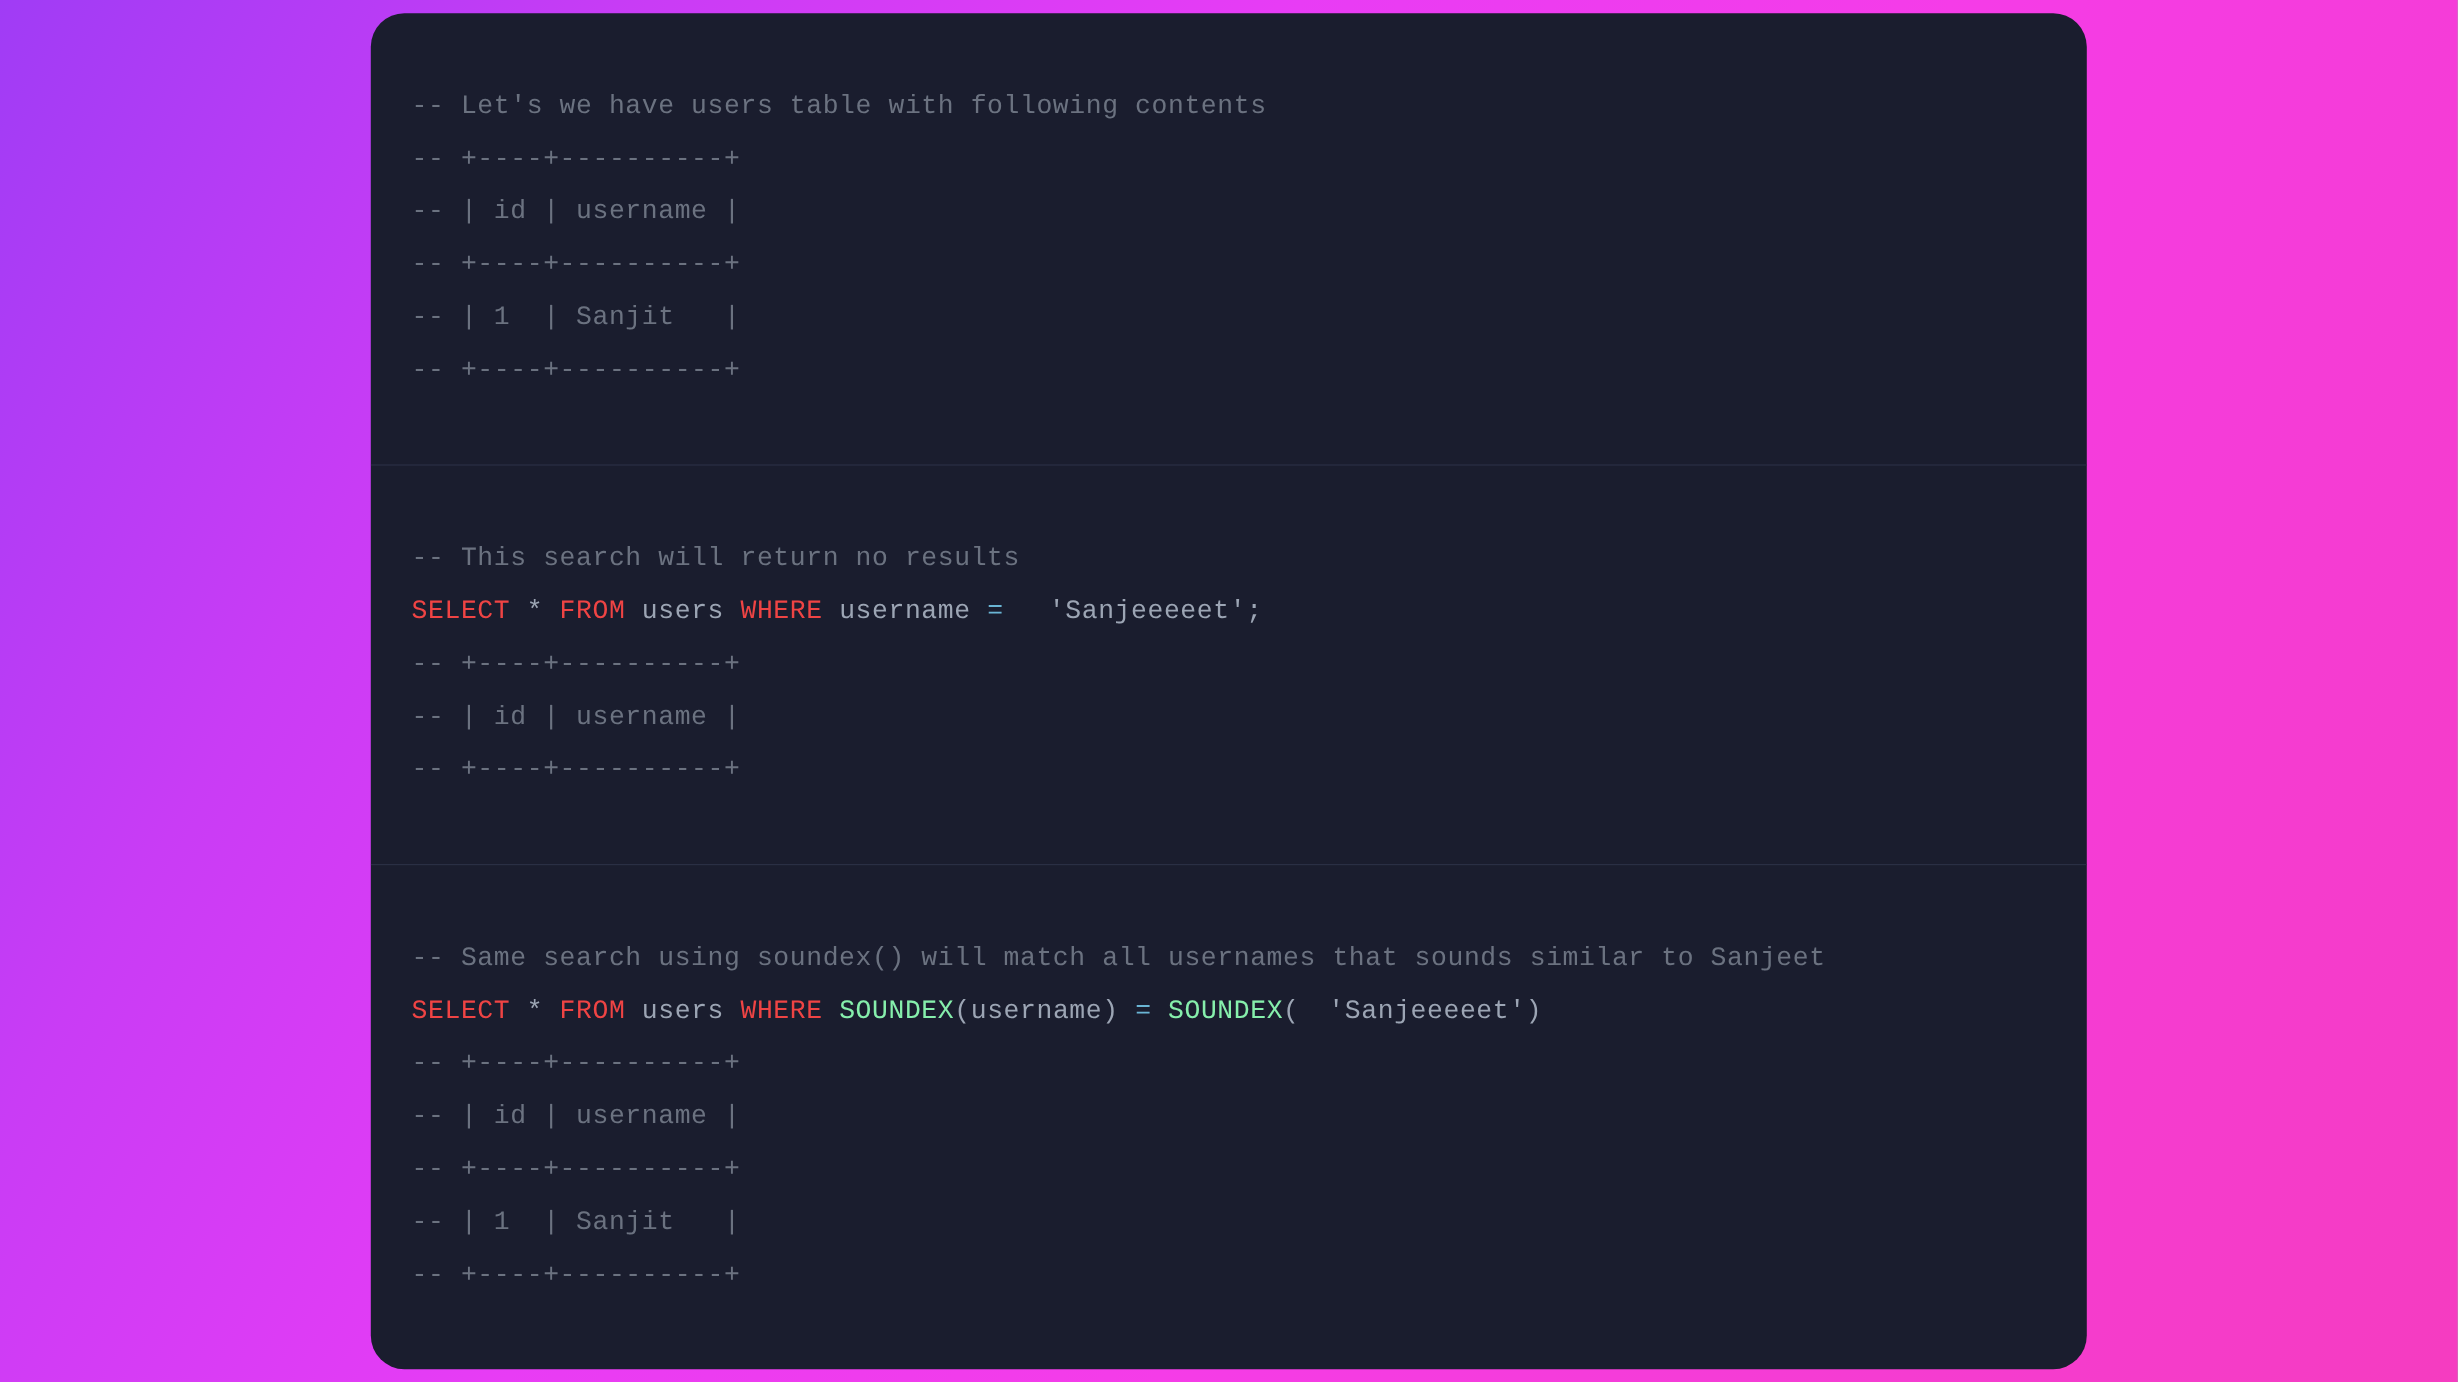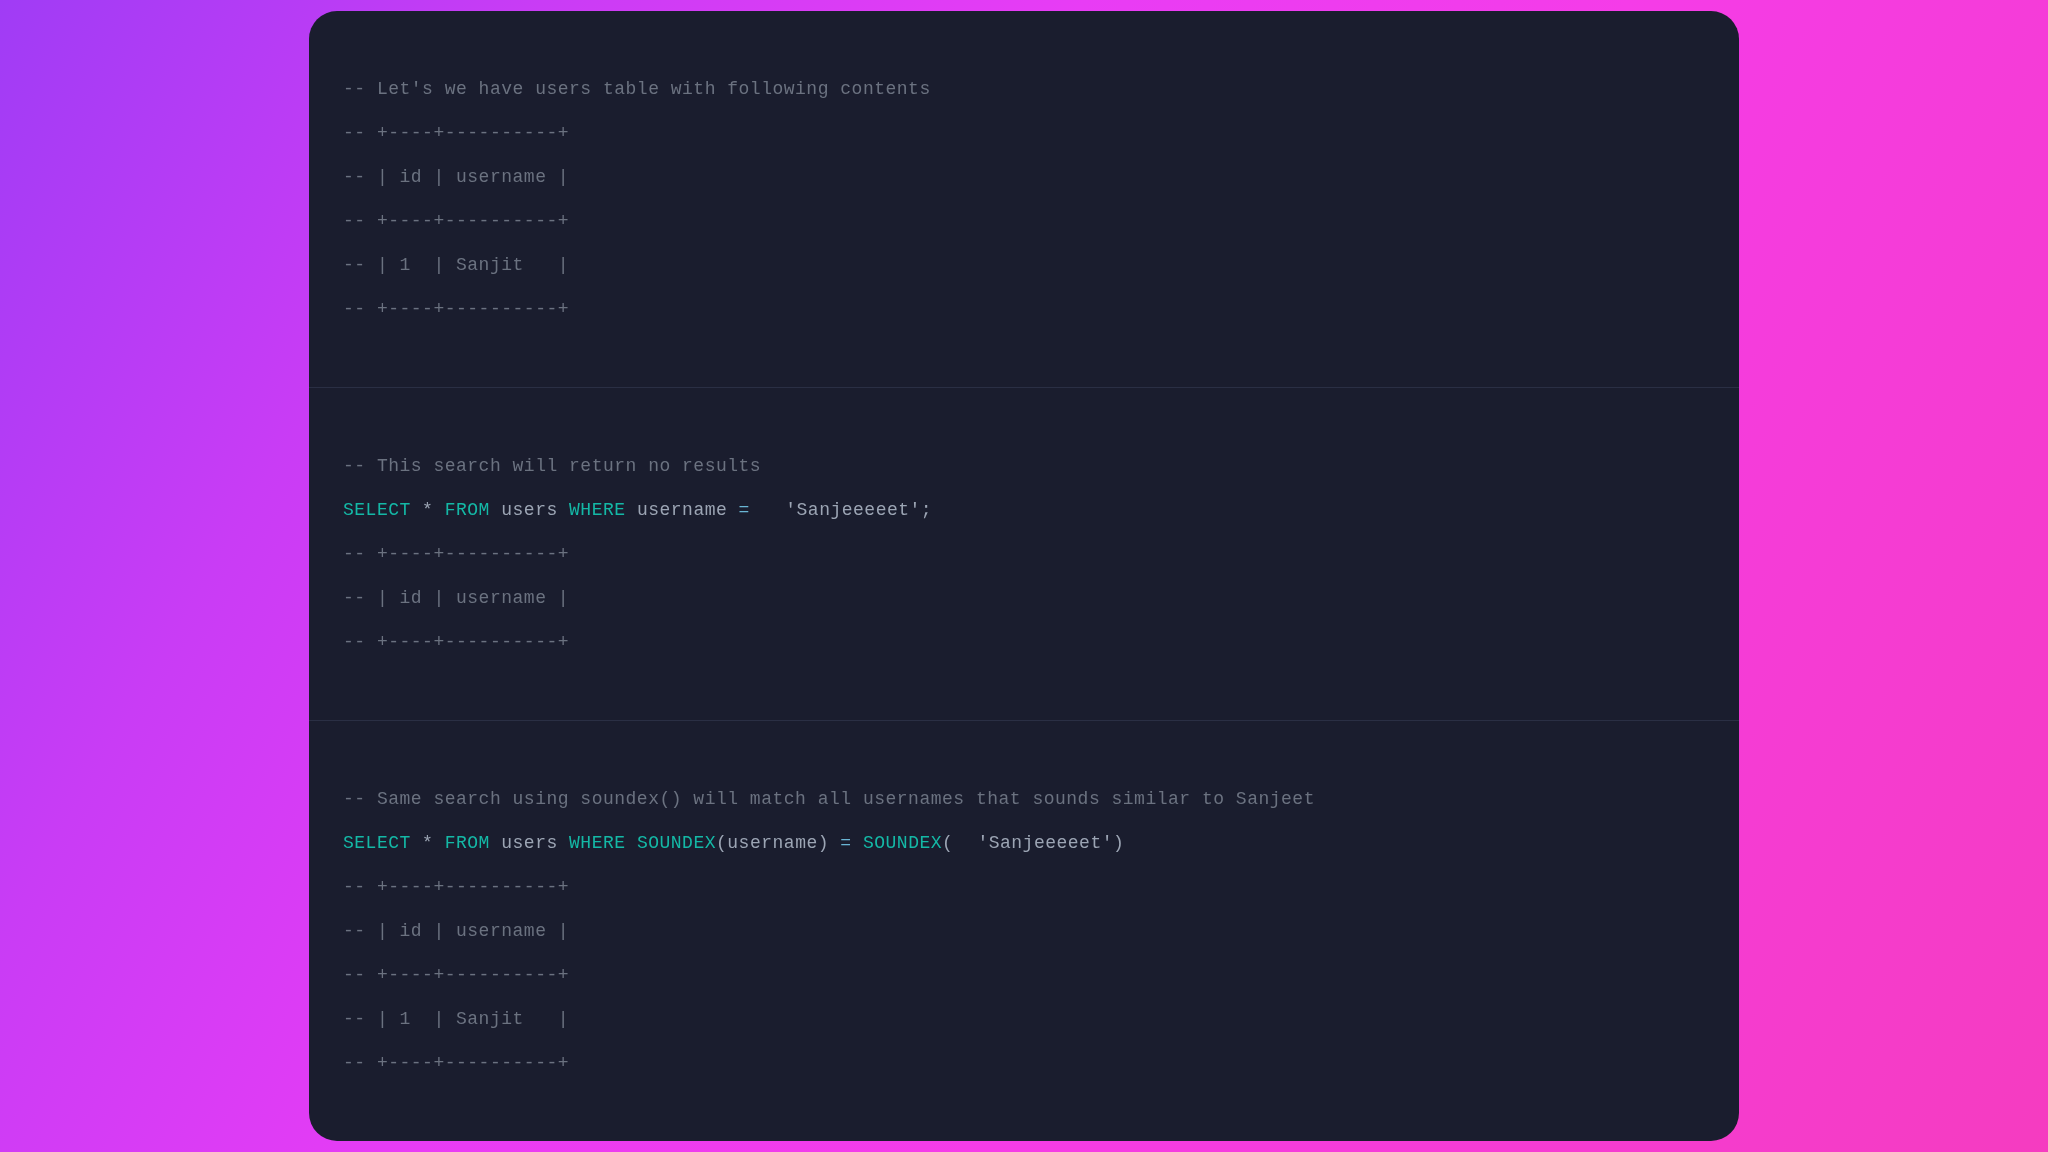--- a/index.html
+++ b/index.html
@@ -17,50 +17,50 @@
       font-family: 'SF Mono', 'Monaco', 'Menlo', 'Consolas', 'Courier New', monospace;
     }
     .code-container {
       width: 1430px;
       background: #1a1d2e;
       border-radius: 28px;
       overflow: hidden;
     }
     .code-block {
       padding: 56px 34px;
-      font-size: 18px;
+      font-size: 22px;
       line-height: 44px;
       white-space: pre;
       font-weight: 400;
       letter-spacing: 0.5px;
     }
     .divider {
       height: 1px;
       background: #2a2f44;
       width: 100%;
     }
     .comment {
       color: #6b7280;
     }
     .keyword {
-      color: #14b8a6;
+      color: #ef4444;
       margin-top: 23px;
     }
     .text {
       color: #9ca5b4;
     }
     .operator {
       color: #6ab5d4;
     }
     .string {
       color: #9ca5b4;
       margin-left: 24px;
     }
     .function {
-      color: #14b8a6;
+      color: #86efac;
     }
   </style>
 </head>
 <body>
 
 <div class="code-container">
   <div class="code-block" id="block-0"><div><span class="comment">-- Let's we have users table with following contents</span></div><div><span class="comment">-- +----+----------+</span></div><div><span class="comment">-- | id | username |</span></div><div><span class="comment">-- +----+----------+</span></div><div><span class="comment">-- | 1  | Sanjit   |</span></div><div><span class="comment">-- +----+----------+</span></div></div>
   <div class="divider"></div>
   <div class="code-block" id="block-1"><div><span class="comment">-- This search will return no results</span></div><div><span class="keyword">SELECT</span><span class="text"> * </span><span class="keyword">FROM</span><span class="text"> users </span><span class="keyword">WHERE</span><span class="text"> username </span><span class="operator">=</span><span class="text"> </span><span class="string">'Sanjeeeeet'</span><span class="text">;</span></div><div><span class="text"></span></div><div><span class="comment">-- +----+----------+</span></div><div><span class="comment">-- | id | username |</span></div><div><span class="comment">-- +----+----------+</span></div></div>
   <div class="divider"></div>

